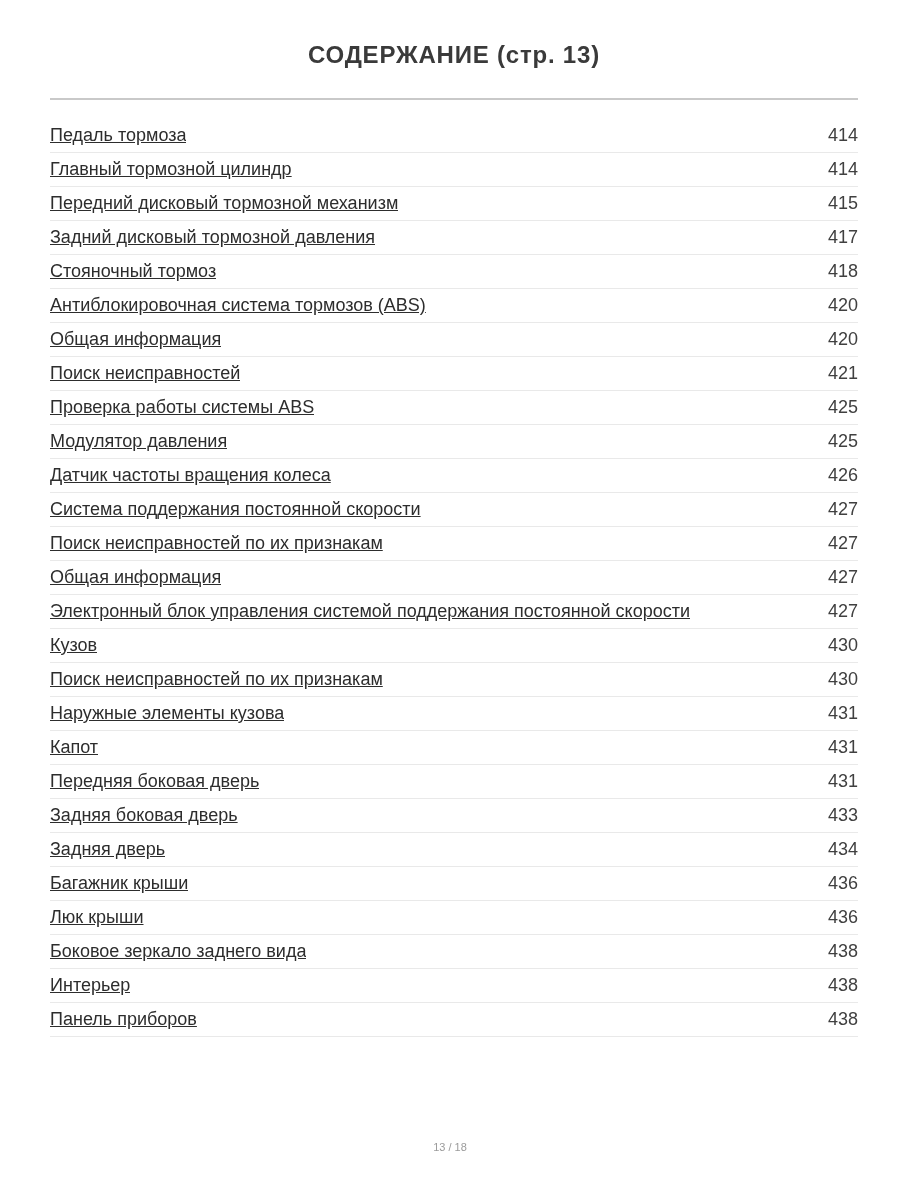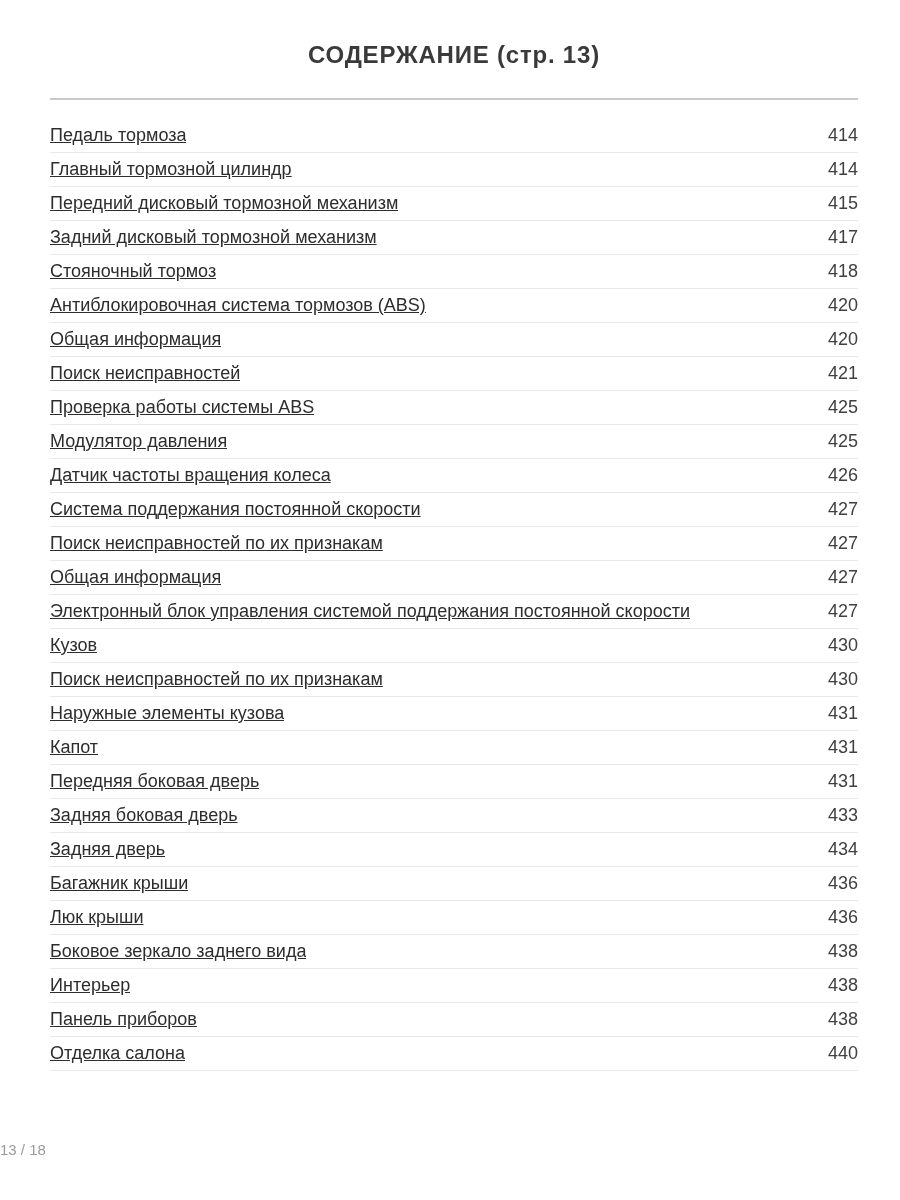--- a/index.html
+++ b/index.html
@@ -50,21 +50,22 @@
     font-size: 18px;
     color: #404040;
     padding-left: 16px;
     flex-shrink: 0;
   }
   .page-footer {
     position: absolute;
     left: 0;
     right: 0;
     top: 1141px;
-    font-size: 15px;
+    text-align: center;
+    font-size: 11px;
     color: #9b9b9b;
   }
 </style>
 </head>
 <body>
 
 <div class="page">
   <div class="page-title">СОДЕРЖАНИЕ (стр. 13)</div>
 
   <div class="title-divider"></div>
@@ -80,21 +81,21 @@
         <span class="toc-entry-label">Главный тормозной цилиндр</span>
         <span class="toc-entry-page">414</span>
       </div>
 
       <div class="toc-row">
         <span class="toc-entry-label">Передний дисковый тормозной механизм</span>
         <span class="toc-entry-page">415</span>
       </div>
 
       <div class="toc-row">
-        <span class="toc-entry-label">Задний дисковый тормозной механизм</span>
+        <span class="toc-entry-label">Задний дисковый тормозной давления</span>
         <span class="toc-entry-page">417</span>
       </div>
 
       <div class="toc-row">
         <span class="toc-entry-label">Стояночный тормоз</span>
         <span class="toc-entry-page">418</span>
       </div>
 
       <div class="toc-row">
         <span class="toc-entry-label">Антиблокировочная система тормозов (ABS)</span>
@@ -199,20 +200,16 @@
       <div class="toc-row">
         <span class="toc-entry-label">Интерьер</span>
         <span class="toc-entry-page">438</span>
       </div>
 
       <div class="toc-row">
         <span class="toc-entry-label">Панель приборов</span>
         <span class="toc-entry-page">438</span>
       </div>
 
-      <div class="toc-row">
-        <span class="toc-entry-label">Отделка салона</span>
-        <span class="toc-entry-page">440</span>
-      </div>
     </div>
 
   <div class="page-footer">13 / 18</div>
 </div>
 
 </body></html>

